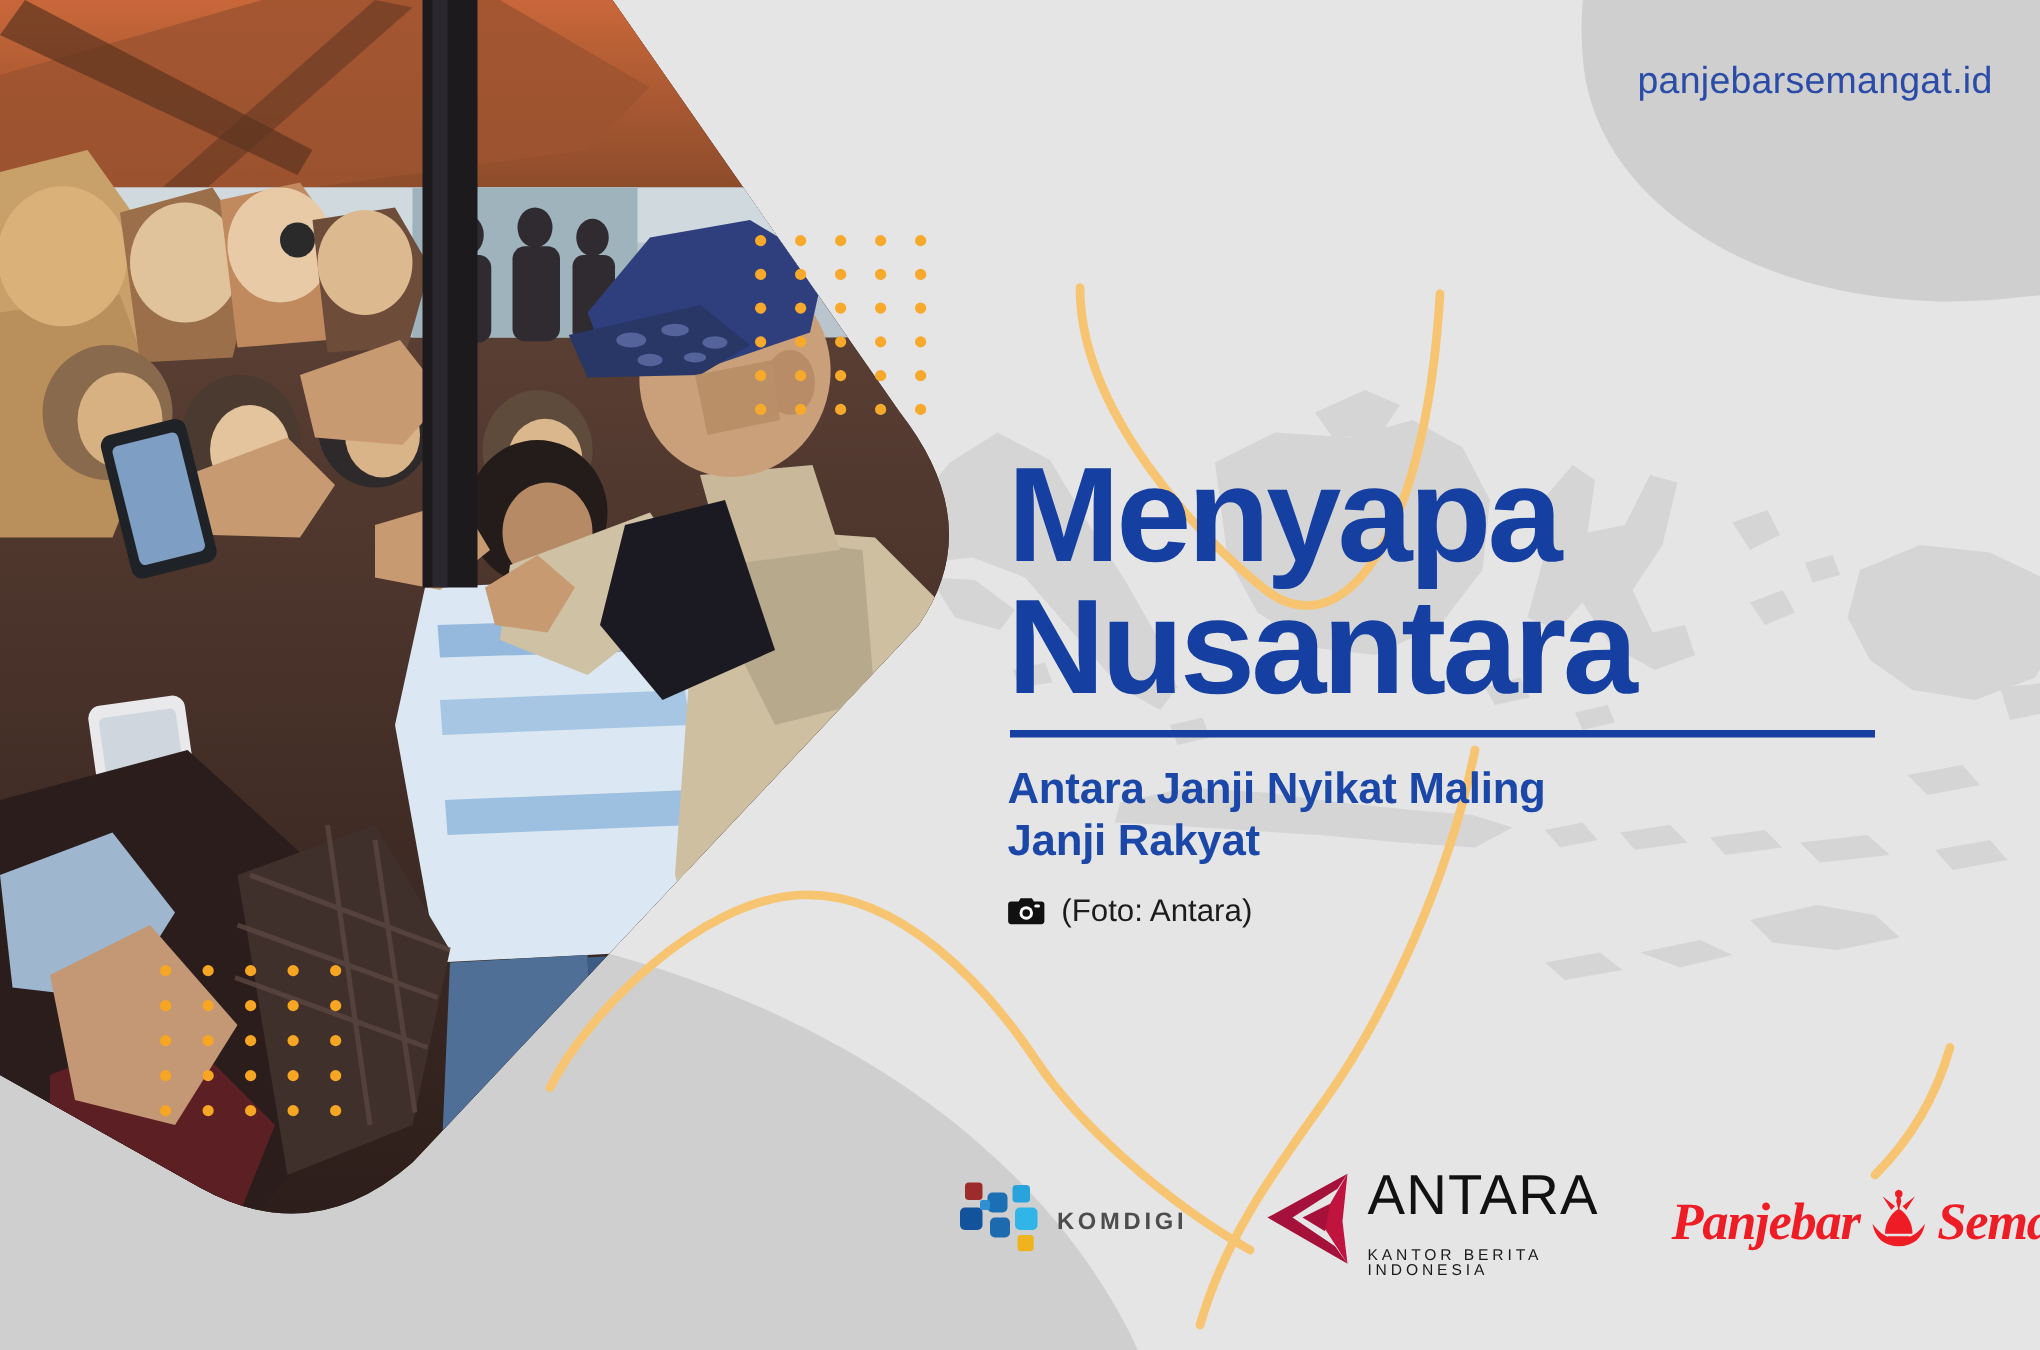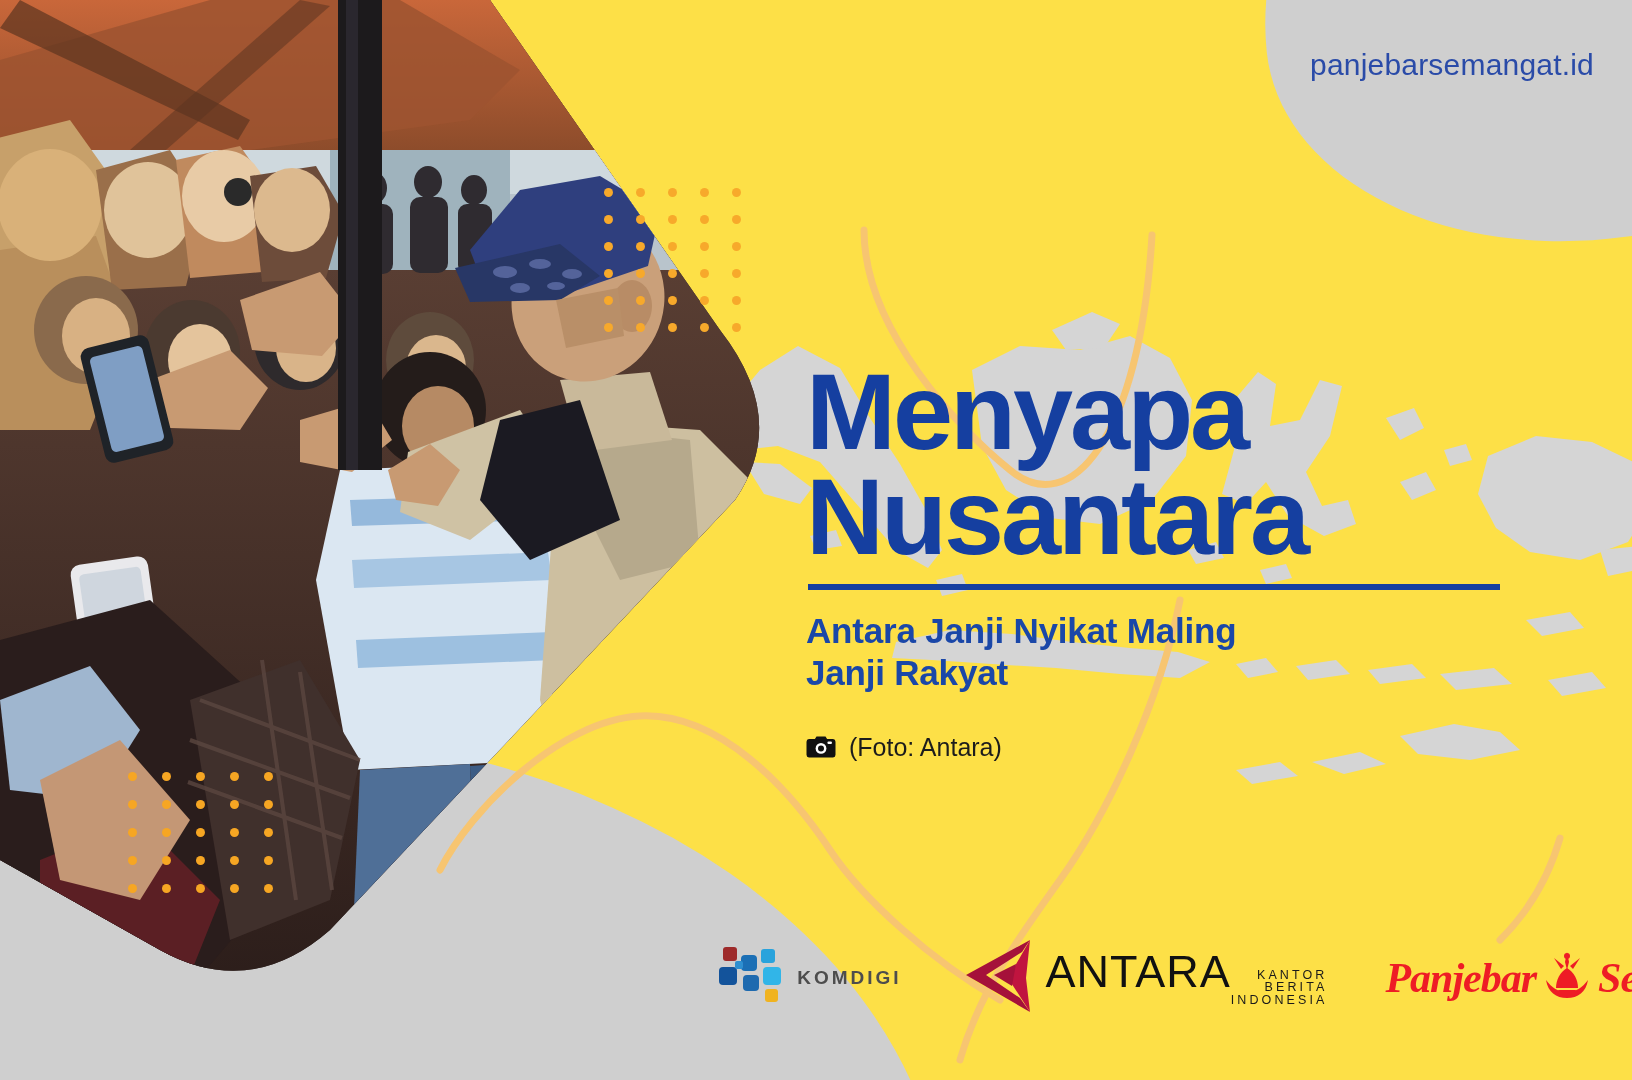--- a/index.html
+++ b/index.html
@@ -5,21 +5,21 @@
   html,body{margin:0;padding:0;background:#ffffff;}
   body{
     font-family:"Liberation Sans", sans-serif;
     -webkit-font-smoothing:antialiased;
   }
   #stage{
     position:relative;
     width:1632px;
     height:1080px;
     overflow:hidden;
-    background:#fde047;
+    background:#e5e5e5;
   }
 
   
   .blob{position:absolute;background:#cfcfcf;}
 
   #blob-topright{
     top:-260px;left:1262px;
     width:640px;height:500px;
     border-radius:46% 0 0 52% / 58% 0 0 46%;
     transform:rotate(-6deg);
@@ -111,21 +111,21 @@
     margin-top:20px;
     color:#1a47a8;
     font-weight:700;
     font-size:35px;
     line-height:1.22;
     letter-spacing:-.2px;
     max-width:640px;
     font-family:"Liberation Sans", sans-serif;
   }
   #credit{
-    margin-top:38px;
+    margin-top:20px;
     display:flex;
     align-items:center;
     gap:13px;
   }
   #credit-text{
     font-size:25px;
     color:#1c1c1c;
     font-family:"Liberation Sans", sans-serif;
   }
   .cam-icon{display:block;}
@@ -143,21 +143,21 @@
   .logo{display:flex;align-items:center;}
 
   
   #logo-komdigi{align-items:center;gap:6px;}
   #komdigi-word{
     font-size:19px;letter-spacing:3px;color:#4d4d4d;font-weight:700;
     font-family:"Liberation Sans", sans-serif;
   }
   
   #logo-antara{gap:12px;align-items:center;}
-  #antara-text{display:flex;flex-direction:row;line-height:1;text-align:right;}
+  #antara-text{display:flex;flex-direction:column;line-height:1;}
   #antara-word{
     font-size:45px;letter-spacing:1px;color:#111;font-weight:400;
     font-family:"Liberation Sans", sans-serif;
   }
   #antara-tag{
     font-size:12.5px;letter-spacing:3.1px;color:#1a1a1a;margin-top:20px;
     font-family:"Liberation Sans", sans-serif;
   }
   
   #logo-ps{gap:6px;align-items:center;}

